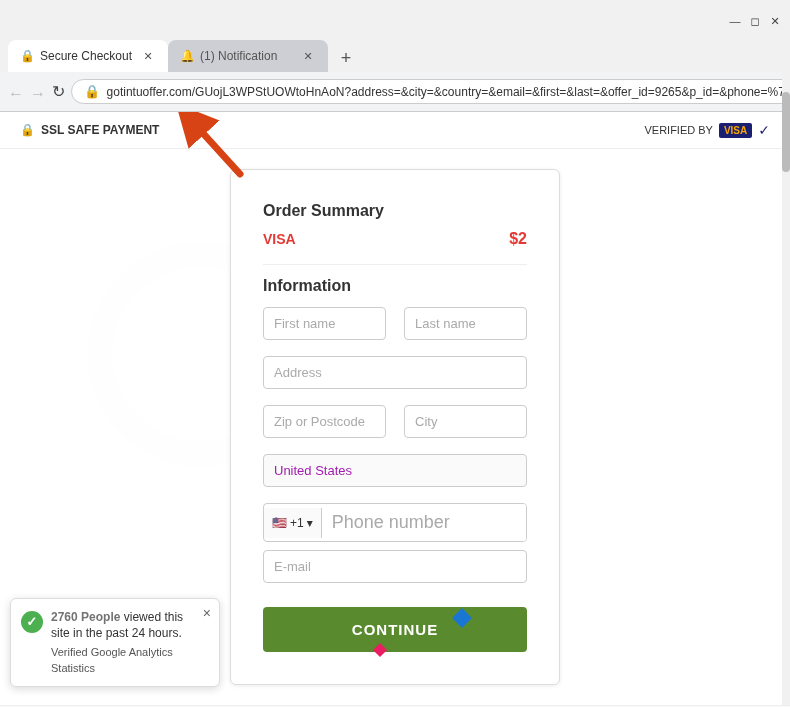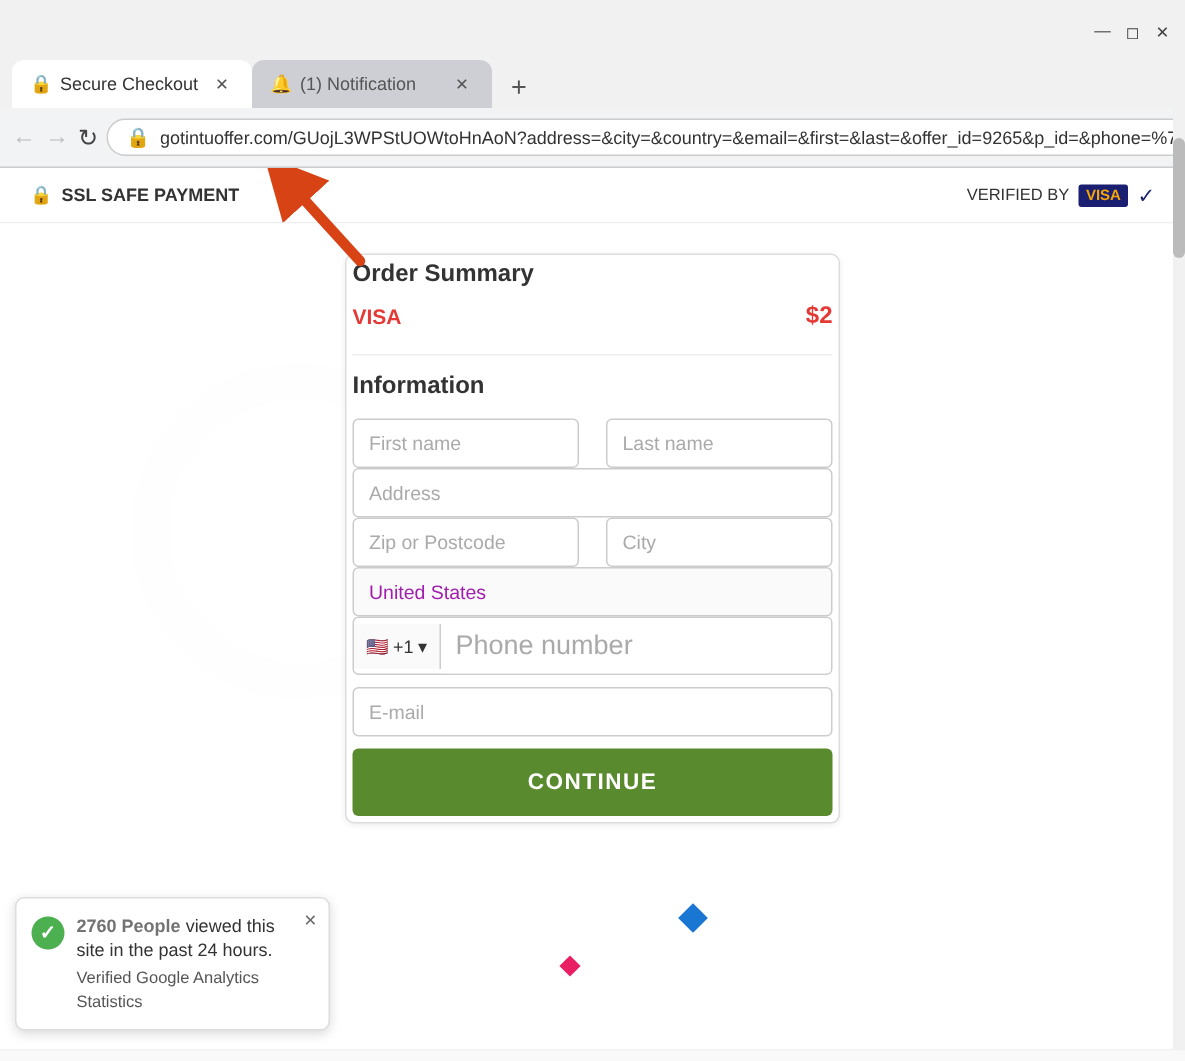--- a/index.html
+++ b/index.html
@@ -34,29 +34,29 @@
     .verified-right .visa-logo span { color: #f7a600; }
 
     
     .page-body { position: relative; padding: 20px; background: #fff; min-height: 550px; }
     .watermark { position: absolute; top: 30px; left: 50px; width: 500px; height: 400px; opacity: 0.08; pointer-events: none; display: flex; align-items: center; justify-content: center; font-size: 200px; color: #888; font-weight: bold; letter-spacing: -10px; z-index: 0; }
 
     
     .arrow-annotation { position: absolute; top: -8px; left: 170px; z-index: 10; pointer-events: none; }
 
     
-    .form-card { background: #fff; border: 1px solid #ddd; border-radius: 6px; padding: 4px; max-width: 330px; margin: 0 auto; position: relative; z-index: 1; box-shadow: 0 1px 4px rgba(0,0,0,0.08); }
+    .form-card { background: #fff; border: 1px solid #ddd; border-radius: 6px; padding: 32px; max-width: 330px; margin: 0 auto; position: relative; z-index: 1; box-shadow: 0 1px 4px rgba(0,0,0,0.08); }
     .order-summary { margin-bottom: 16px; }
     .order-summary h3 { font-size: 16px; font-weight: 600; color: #333; margin-bottom: 10px; }
     .total-row { display: flex; justify-content: space-between; align-items: center; }
     .total-label { font-size: 14px; font-weight: bold; color: #e53935; }
     .total-value { font-size: 16px; font-weight: bold; color: #e53935; }
     .divider { border: none; border-top: 1px solid #eee; margin: 12px 0; }
     .info-section h3 { font-size: 16px; font-weight: 700; color: #333; margin-bottom: 12px; }
-    .form-row { display: flex; gap: 18px; margin-bottom: 0; }
+    .form-row { display: flex; gap: 18px; margin-bottom: 16px; }
     .form-input { width: 100%; padding: 8px 10px; border: 1px solid #ccc; border-radius: 4px; font-size: 13px; color: #333; outline: none; }
     .form-input::placeholder { color: #aaa; }
     .country-select { width: 100%; padding: 8px 10px; border: 1px solid #ccc; border-radius: 4px; font-size: 13px; color: #a21caf; background: #fafafa; appearance: none; outline: none; }
     .phone-row { display: flex; align-items: center; border: 1px solid #ccc; border-radius: 4px; margin-bottom: 8px; overflow: hidden; }
     .phone-flag { display: flex; align-items: center; gap: 3px; padding: 8px 8px; font-size: 12px; color: #333; border-right: 1px solid #ccc; background: #fafafa; white-space: nowrap; }
     .phone-input { border: none; padding: 8px 10px; font-size: 18px; flex: 1; outline: none; }
     .phone-input::placeholder { color: #aaa; }
     .continue-btn { width: 100%; padding: 14px; background: #5a8a2e; border: none; border-radius: 4px; color: #ffffff; font-size: 15px; font-weight: bold; letter-spacing: 1px; cursor: pointer; margin-top: 8px; }
 
     

